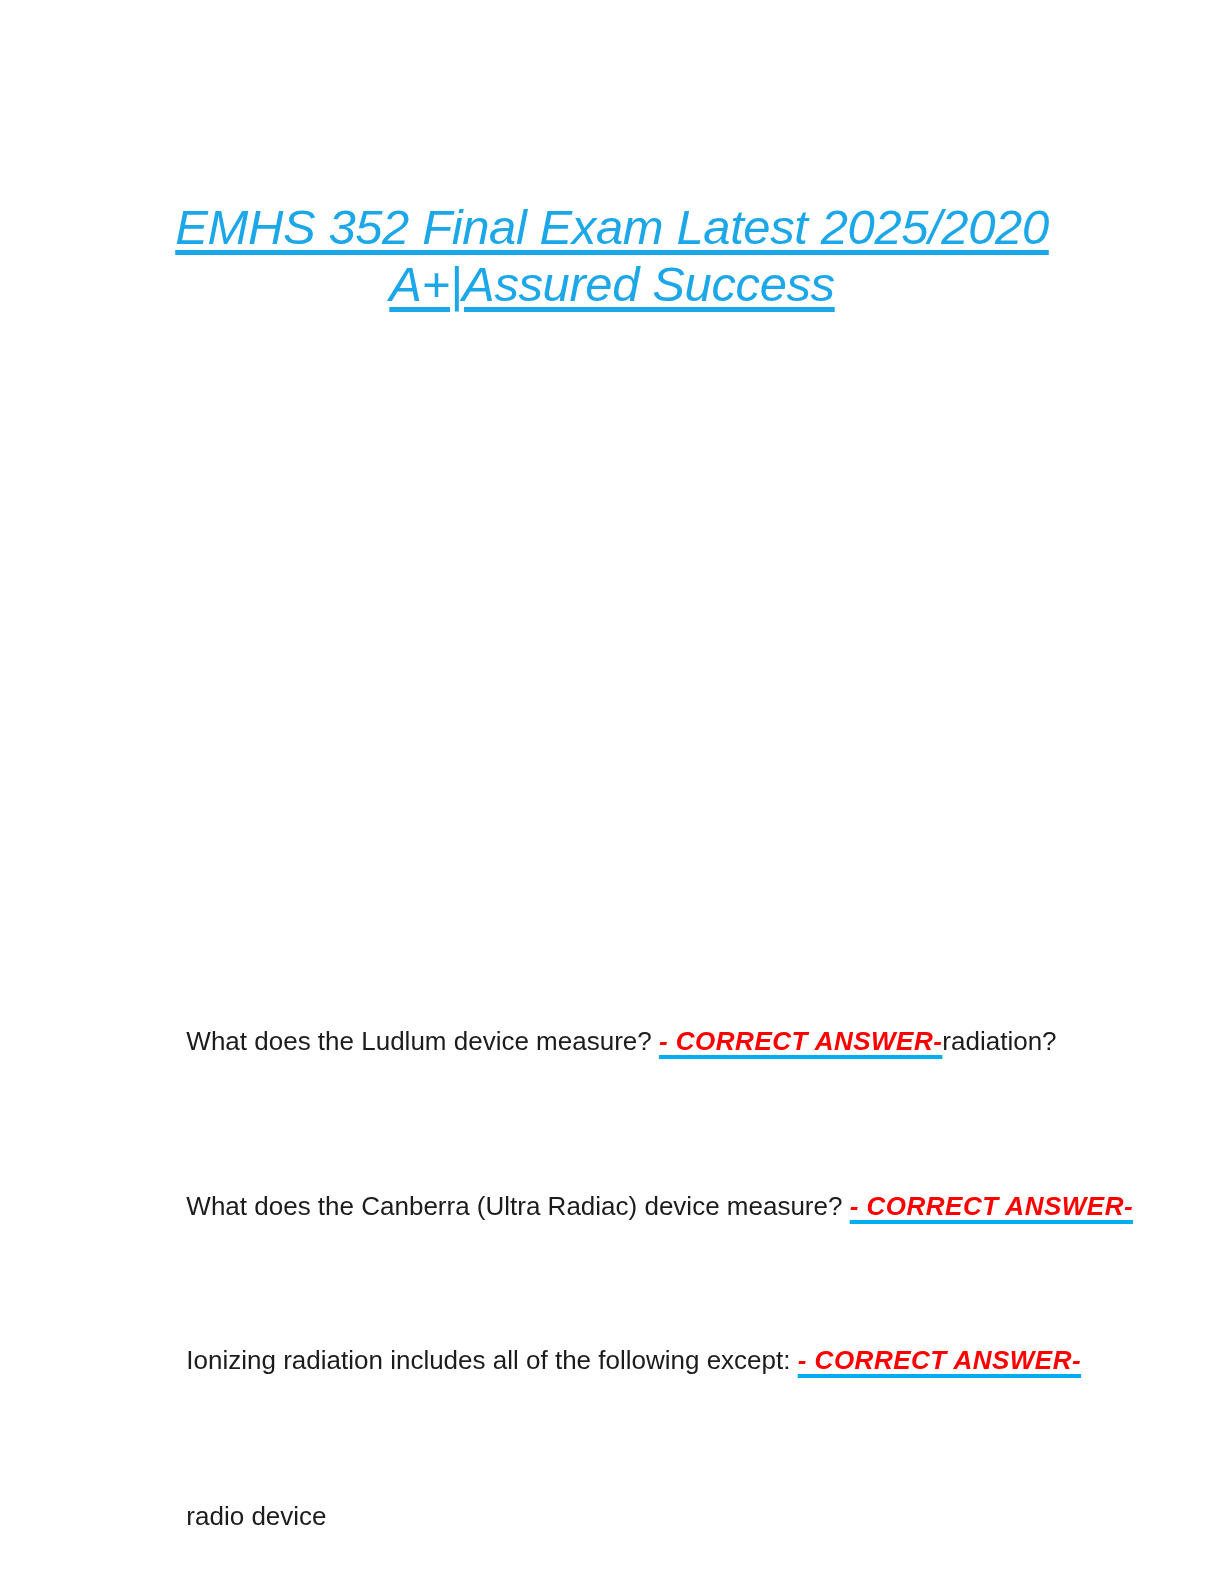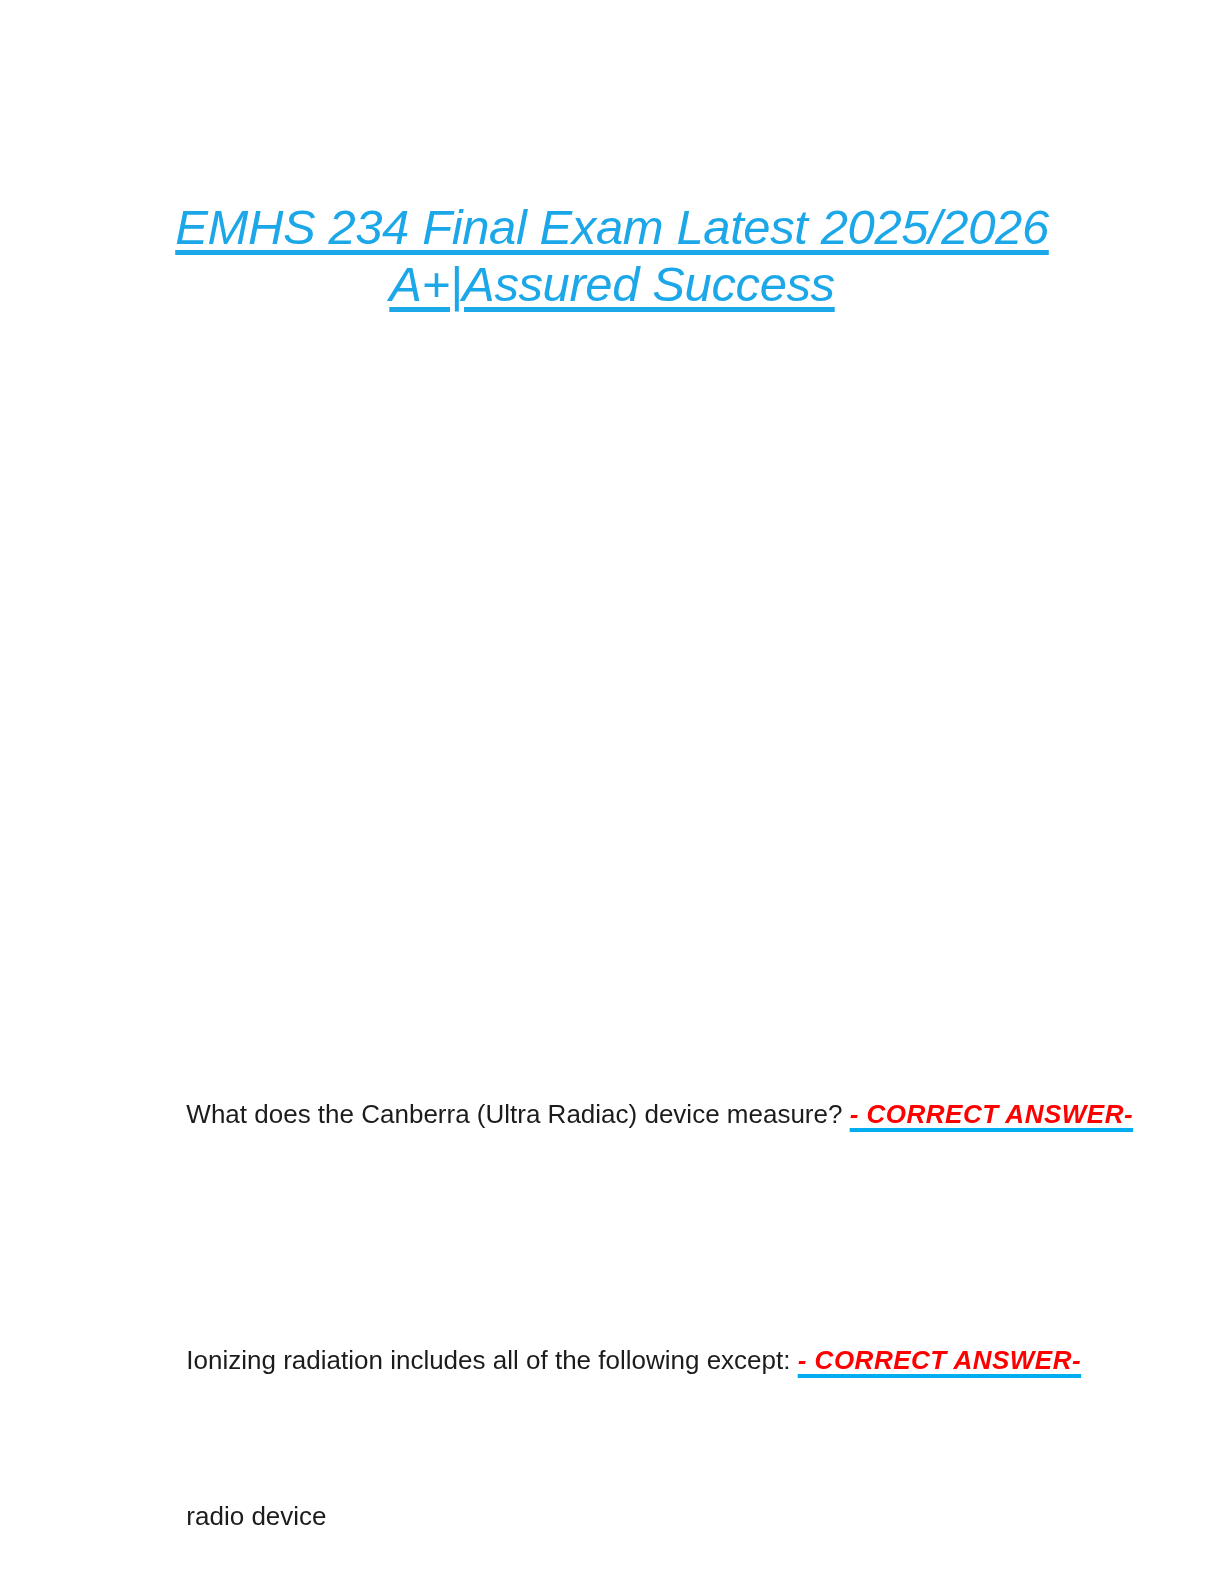--- a/index.html
+++ b/index.html
@@ -39,21 +39,21 @@
   }
   .qa {
     position: absolute;
     left: 143px;
     width: 1010px;
     font-size: 26px;
     line-height: 52px;
     color: #1c1c1c;
   }
   .qa-1 { top: 963px; }
-  .qa-2 { top: 1036px; }
+  .qa-2 { top: 1128px; }
   .qa-3 { top: 1282px; }
   .qa-line {
     white-space: pre;
   }
   .marker {
     color: #FE0000;
     font-weight: bold;
     font-style: italic;
     letter-spacing: 0.5px;
     text-decoration: underline;
@@ -61,24 +61,29 @@
     text-decoration-thickness: 4px;
     text-underline-offset: 5px;
   }
 </style>
 </head>
 <body>
 
 <div class="page">
 
   <h1 class="doc-title">
-    <span class="title-line">EMHS 234 Final Exam Latest 2025/2026</span>
+    <span class="title-line">EMHS 352 Final Exam Latest 2025/2020</span>
     <span class="title-line">A+|Assured Success</span>
   </h1>
 
+  <div class="qa qa-1">
+    <div class="qa-line">
+      <span>What does the Ludlum device measure? </span><span class="marker">- CORRECT ANSWER-</span><span>radiation?</span>
+    </div>
+  </div>
 
   <div class="qa qa-2">
     <div class="qa-line">
       <span>What does the Canberra (Ultra Radiac) device measure? </span><span class="marker">- CORRECT ANSWER-</span>
     </div>
   </div>
 
   <div class="qa qa-3">
     <div class="qa-line">
       <span>Ionizing radiation includes all of the following except: </span><span class="marker">- CORRECT ANSWER-</span>

